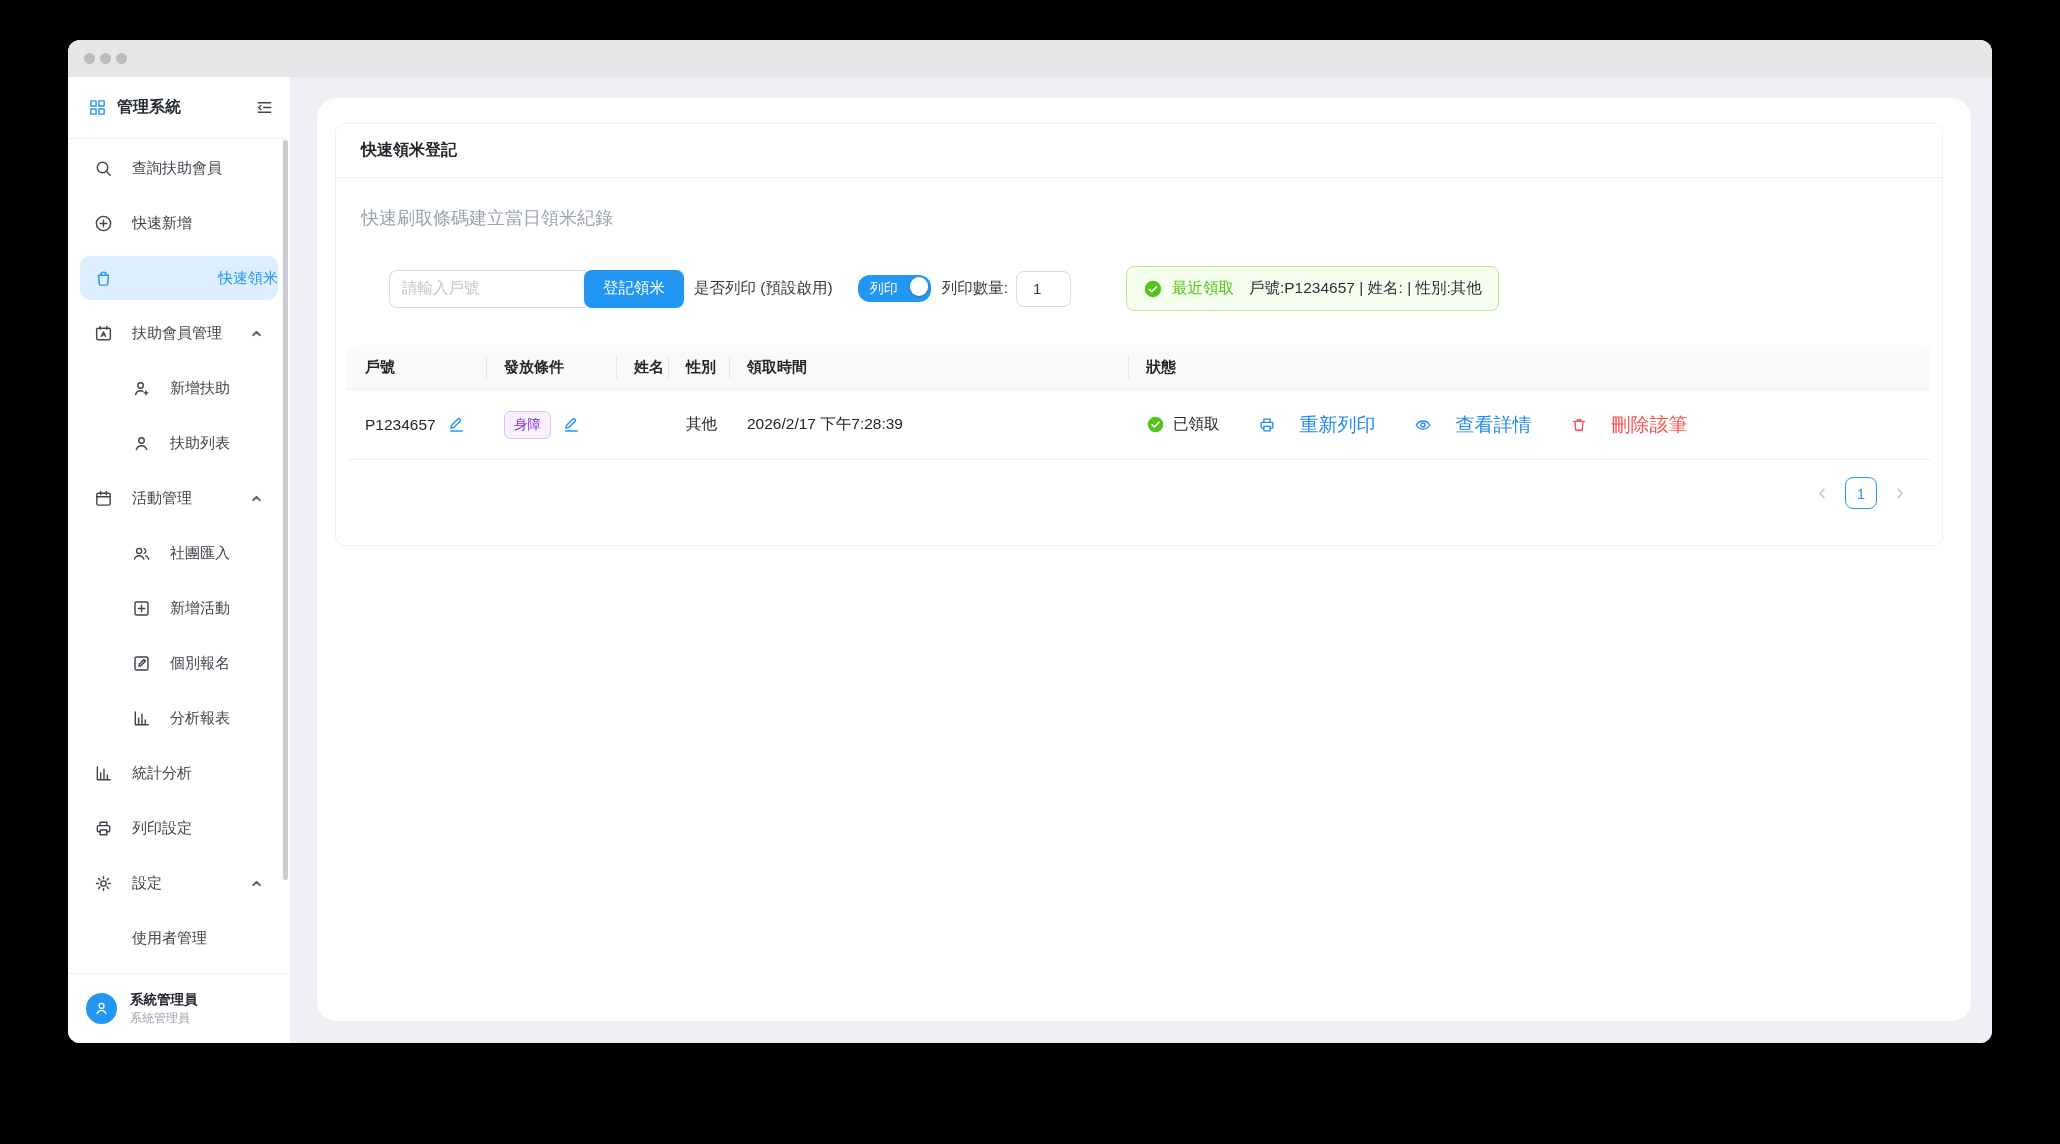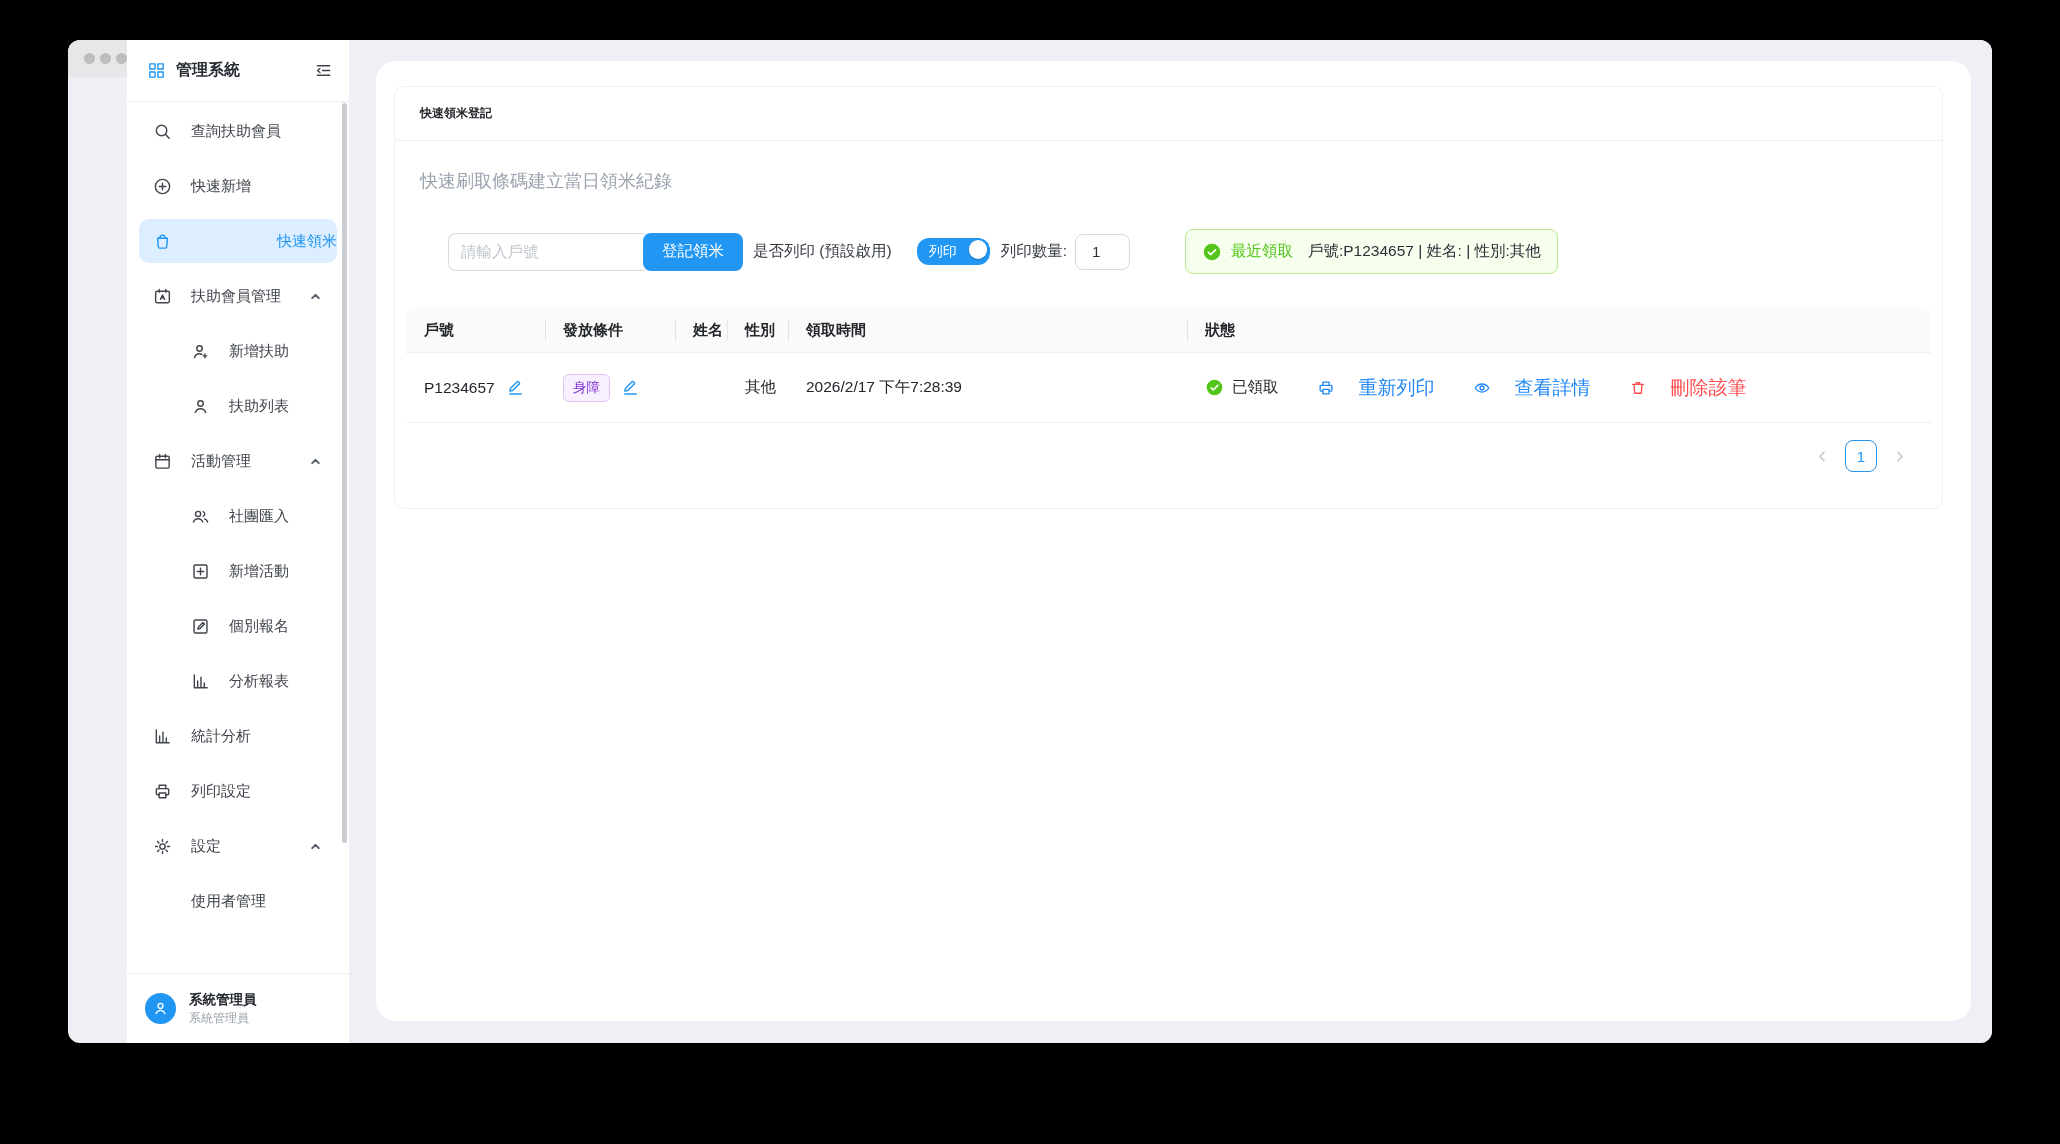--- a/index.html
+++ b/index.html
@@ -1,18 +1,18 @@
 <!DOCTYPE html>
 <html><head>
 <meta charset="utf-8">
 <style>
   * { margin:0; padding:0; box-sizing:border-box; }
   html,body { width:2060px; height:1144px; background:#000; font-family:"Liberation Sans","DejaVu Sans",sans-serif; }
   .stage { position:relative; width:2060px; height:1144px; background:#000; overflow:hidden; }
-  .window { position:absolute; left:68px; top:40px; width:1924px; height:1003px; border-radius:12px; overflow:hidden; background:#eef0f5; display:flex; flex-direction:row; }
+  .window { position:absolute; left:68px; top:40px; width:1924px; height:1003px; border-radius:12px; overflow:hidden; background:#eef0f5; display:flex; flex-direction:column; }
   .titlebar { height:37px; background:#e6e7e9; display:flex; align-items:center; padding-left:16px; gap:5px; flex:0 0 auto; }
   .dot { width:11px; height:11px; border-radius:50%; background:#bcbdbf; }
   .app { flex:1; display:flex; min-height:0; }
 
   
   .sidebar { width:222px; background:#fff; display:flex; flex-direction:column; position:relative; flex:0 0 auto; }
   .sb-header { height:62px; display:flex; align-items:center; padding:0 16px 0 20px; border-bottom:1px solid #efefef; gap:10px; }
   .brand { font-size:16px; font-weight:bold; color:#272b33; }
   .fold-btn { margin-left:auto; color:#40454d; background:none; border:none; cursor:pointer; display:flex; }
   .menu { flex:1; padding-top:7px; overflow:hidden; }
@@ -28,27 +28,27 @@
   .avatar { width:31px; height:31px; border-radius:50%; background:#2196f3; display:flex; align-items:center; justify-content:center; color:#fff; flex:0 0 auto; }
   .avatar .ic { width:17px; height:17px; }
   .u-name { font-size:13.5px; font-weight:bold; color:#23272e; line-height:1.35; }
   .u-role { font-size:12px; color:#9aa1ab; line-height:1.35; }
 
   
   .main { flex:1; position:relative; background:#eef0f5; }
   .panel { position:absolute; left:27px; right:21px; top:21px; bottom:22px; background:#fff; border-radius:20px; }
   .card { margin:25px 28px 0 18px; border:1px solid #f0f0f0; border-radius:10px; background:#fff; }
   .card-head { height:54px; padding:0 25px; display:flex; align-items:center; border-bottom:1px solid #f0f0f0; }
-  .card-title { font-size:12px; font-weight:bold; color:#23262b; }
+  .card-title { font-size:16px; font-weight:bold; color:#23262b; }
   .card-body { padding:0 25px 36px; }
   .subtitle { margin-top:28px; font-size:18px; color:#9aa2ae; }
 
   .toolbar { display:flex; align-items:center; margin-top:36px; }
   .input-group { display:flex; margin-left:28px; height:38px; }
-  .hh-input { width:197px; height:38px; border:1px solid #d9d9d9; border-right:none; border-radius:8px 0 0 8px; padding:0 12px; font-size:15.5px; color:#333; outline:none; font-family:Liberation Serif, serif; }
+  .hh-input { width:197px; height:38px; border:1px solid #d9d9d9; border-right:none; border-radius:8px 0 0 8px; padding:0 12px; font-size:15.5px; color:#333; outline:none; font-family:Liberation Mono, monospace; }
   .hh-input::placeholder { color:#c1c6ce; }
   .submit-btn { width:100px; height:38px; margin-left:-2px; background:#2196f3; color:#fff; border:none; border-radius:8px; font-size:15.5px; cursor:pointer; font-family:inherit; }
   .tb-label { margin-left:10px; font-size:15.5px; color:#363b44; white-space:nowrap; }
   .toggle { margin-left:25px; width:73px; height:27px; border-radius:12px; background:#2196f3; position:relative; display:flex; align-items:center; padding-left:12px; color:#fff; font-size:14px; cursor:pointer; flex:0 0 auto; }
   .knob { position:absolute; right:2.5px; top:2.2px; width:18.5px; height:18.5px; border-radius:50%; background:#fff; box-shadow:0 1px 2px rgba(0,0,0,.2); }
   .qty-label { margin-left:11px; font-size:15.5px; color:#363b44; white-space:nowrap; }
   .qty-input { margin-left:8px; width:55px; height:36px; border:1px solid #d9d9d9; border-radius:8px; padding-left:16px; font-size:15px; color:#333; outline:none; font-family:inherit; }
   .badge { margin-left:55px; height:45px; background:#f6ffed; border:1px solid #b9e98e; border-radius:8px; display:flex; align-items:center; gap:9px; padding:0 16px; font-size:15.5px; white-space:nowrap; }
   .badge-label { color:#52c41a; font-weight:500; }
   .badge-detail { color:#2b2f36; margin-left:6px;text-align:right; }

